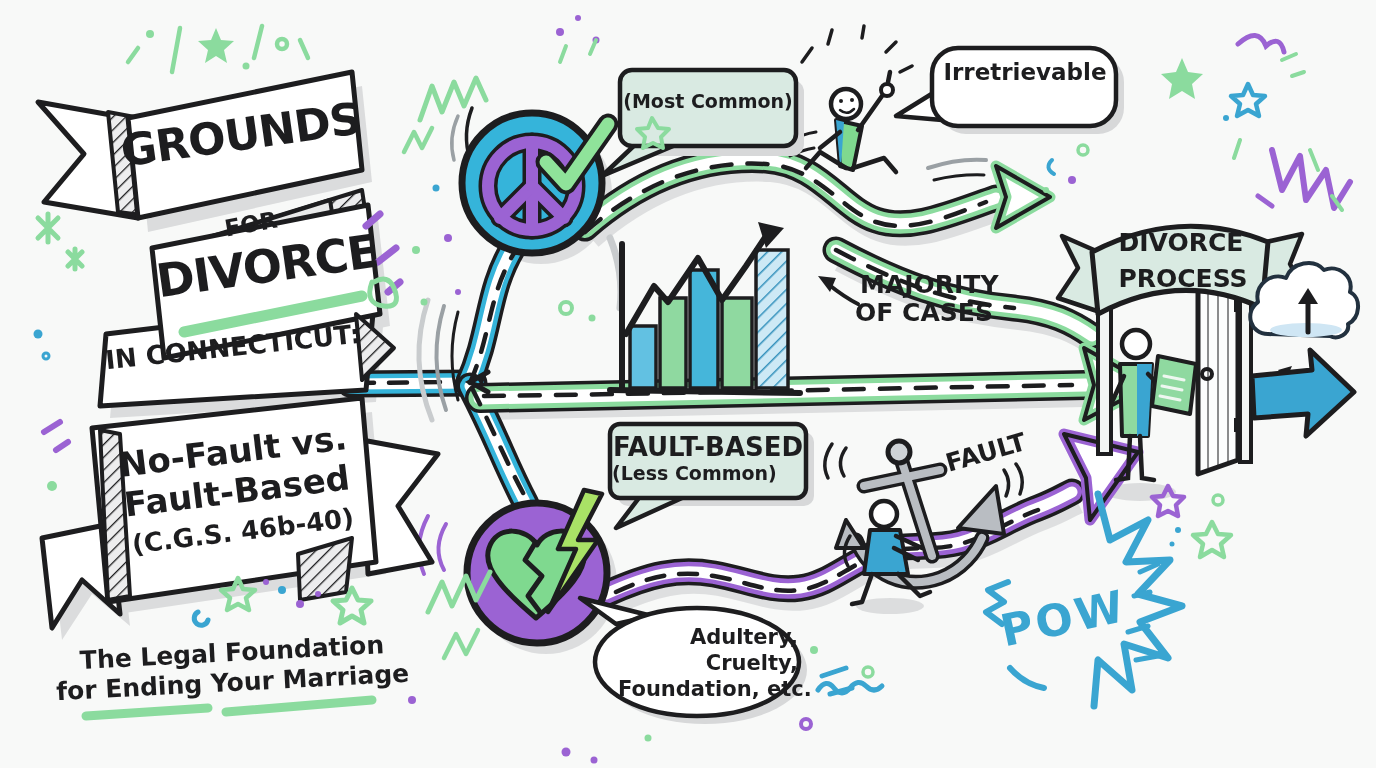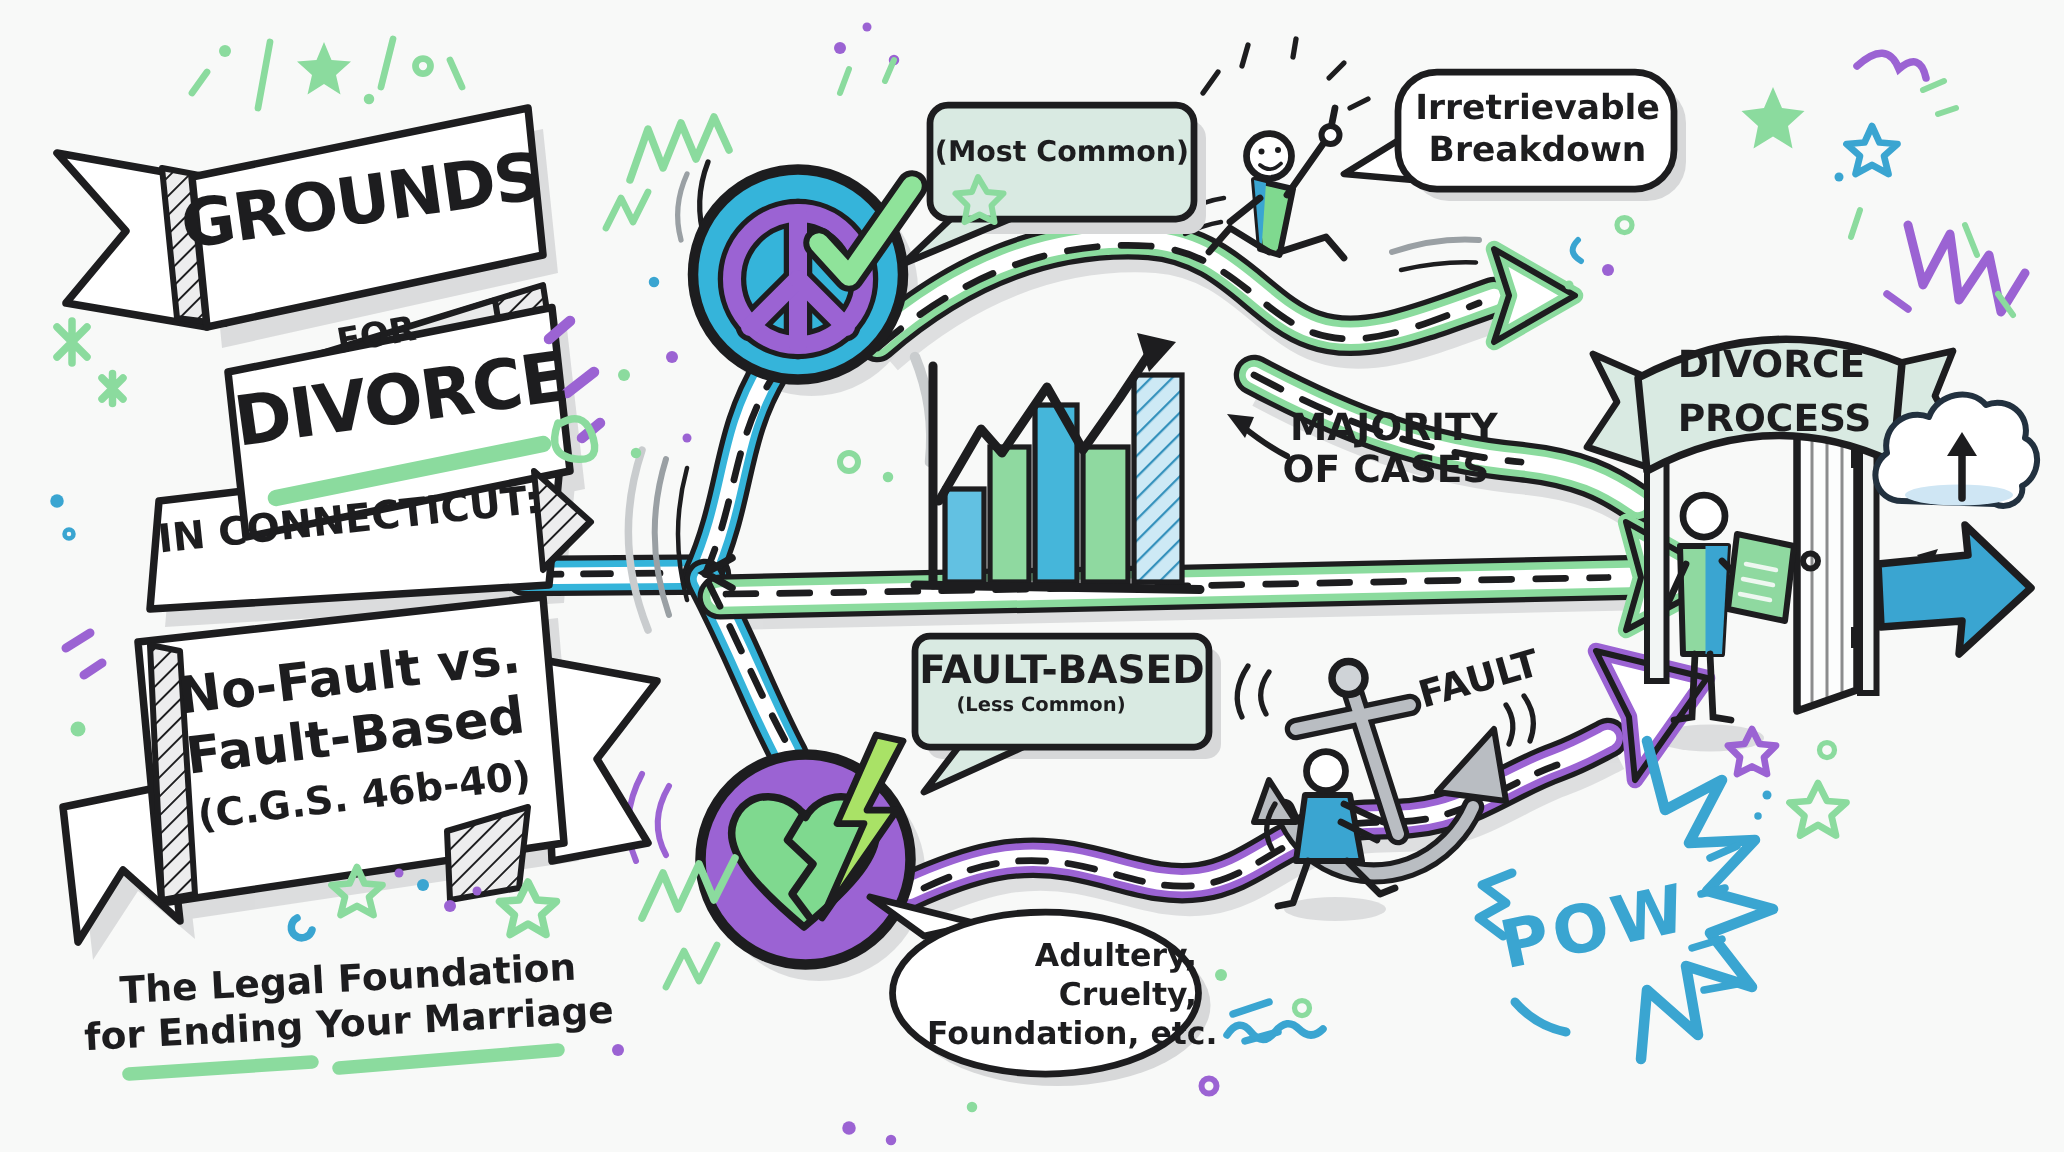--- a/index.html
+++ b/index.html
@@ -405,27 +405,26 @@
 <div class="txt" style="left:98px;top:434px;width:270px;font-size:34px;transform:rotate(-7deg);">No-Fault vs.</div>
 <div class="txt" style="left:102px;top:474px;width:270px;font-size:34px;transform:rotate(-7deg);">Fault-Based</div>
 <div class="txt" style="left:108px;top:518px;width:270px;font-size:26px;transform:rotate(-7deg);">(C.G.S. 46b-40)</div>
 
 <div class="txt" style="left:62px;top:640px;width:340px;font-size:25px;transform:rotate(-3deg);">The Legal Foundation</div>
 <div class="txt" style="left:56px;top:670px;width:350px;font-size:25px;transform:rotate(-3deg);">for Ending Your Marriage</div>
 
 <div class="txt" style="left:622px;top:92px;width:172px;font-size:19px;">(Most Common)</div>
 
 <div class="txt" style="left:930px;top:60px;width:190px;font-size:23px;">Irretrievable</div>
-<div class="txt" style="left:930px;top:88px;width:190px;font-size:23px;">Breakdown</div>
 
 <div class="txt" style="left:860px;top:272px;width:130px;font-size:25px;">MAJORITY</div>
 <div class="txt" style="left:854px;top:300px;width:140px;font-size:25px;">OF CASES</div>
 
 <div class="txt" style="left:612px;top:434px;width:192px;font-size:26px;">FAULT-BASED</div>
-<div class="txt" style="left:612px;top:464px;width:164px;font-size:13px;">(Less Common)</div>
+<div class="txt" style="left:612px;top:464px;width:164px;font-size:19px;">(Less Common)</div>
 
 <div class="txt left" style="left:618px;top:626px;width:180px;font-size:21px;">Adultery,</div>
 <div class="txt left" style="left:618px;top:652px;width:180px;font-size:21px;">Cruelty,</div>
 <div class="txt left" style="left:618px;top:678px;width:190px;font-size:21px;">Foundation, etc.</div>
 
 <div class="txt" style="left:936px;top:440px;width:100px;font-size:25px;transform:rotate(-16deg);">FAULT</div>
 
 <div class="txt" style="left:1000px;top:596px;width:124px;font-size:44px;color:#3aa5d1;letter-spacing:3px;transform:rotate(-12deg);">POW</div>
 
 <div class="txt" style="left:1106px;top:230px;width:150px;font-size:25px;">DIVORCE</div>

